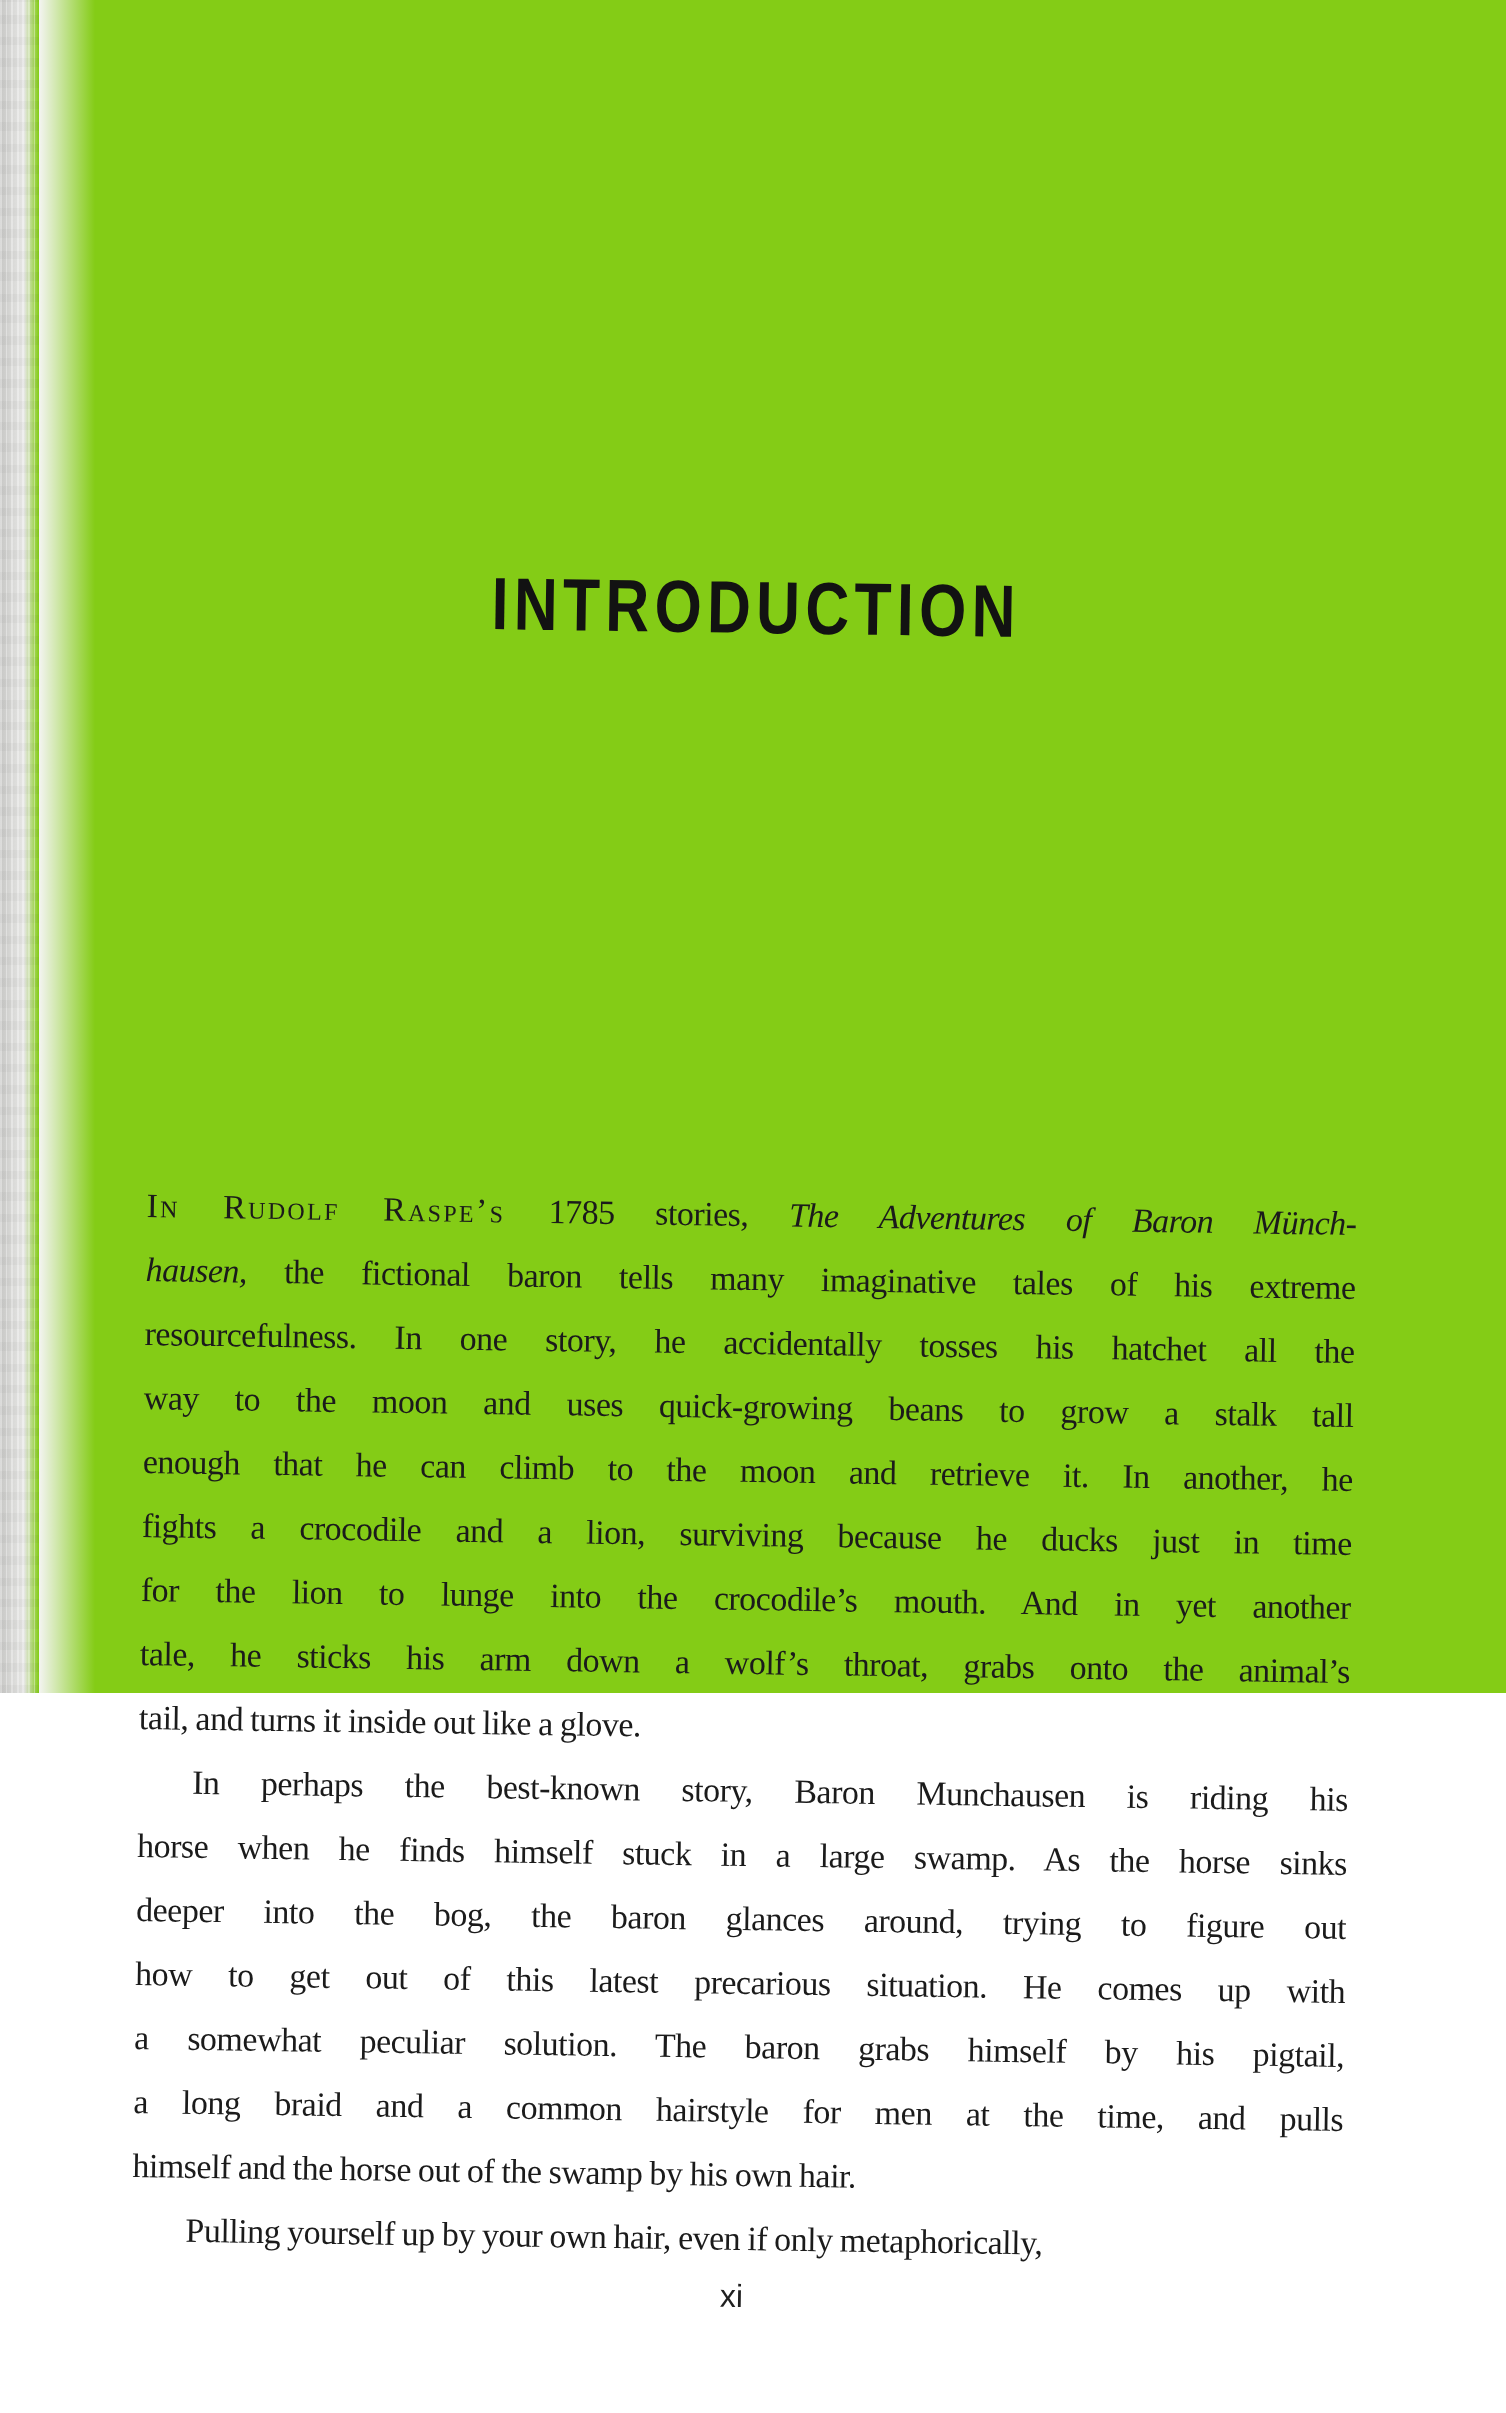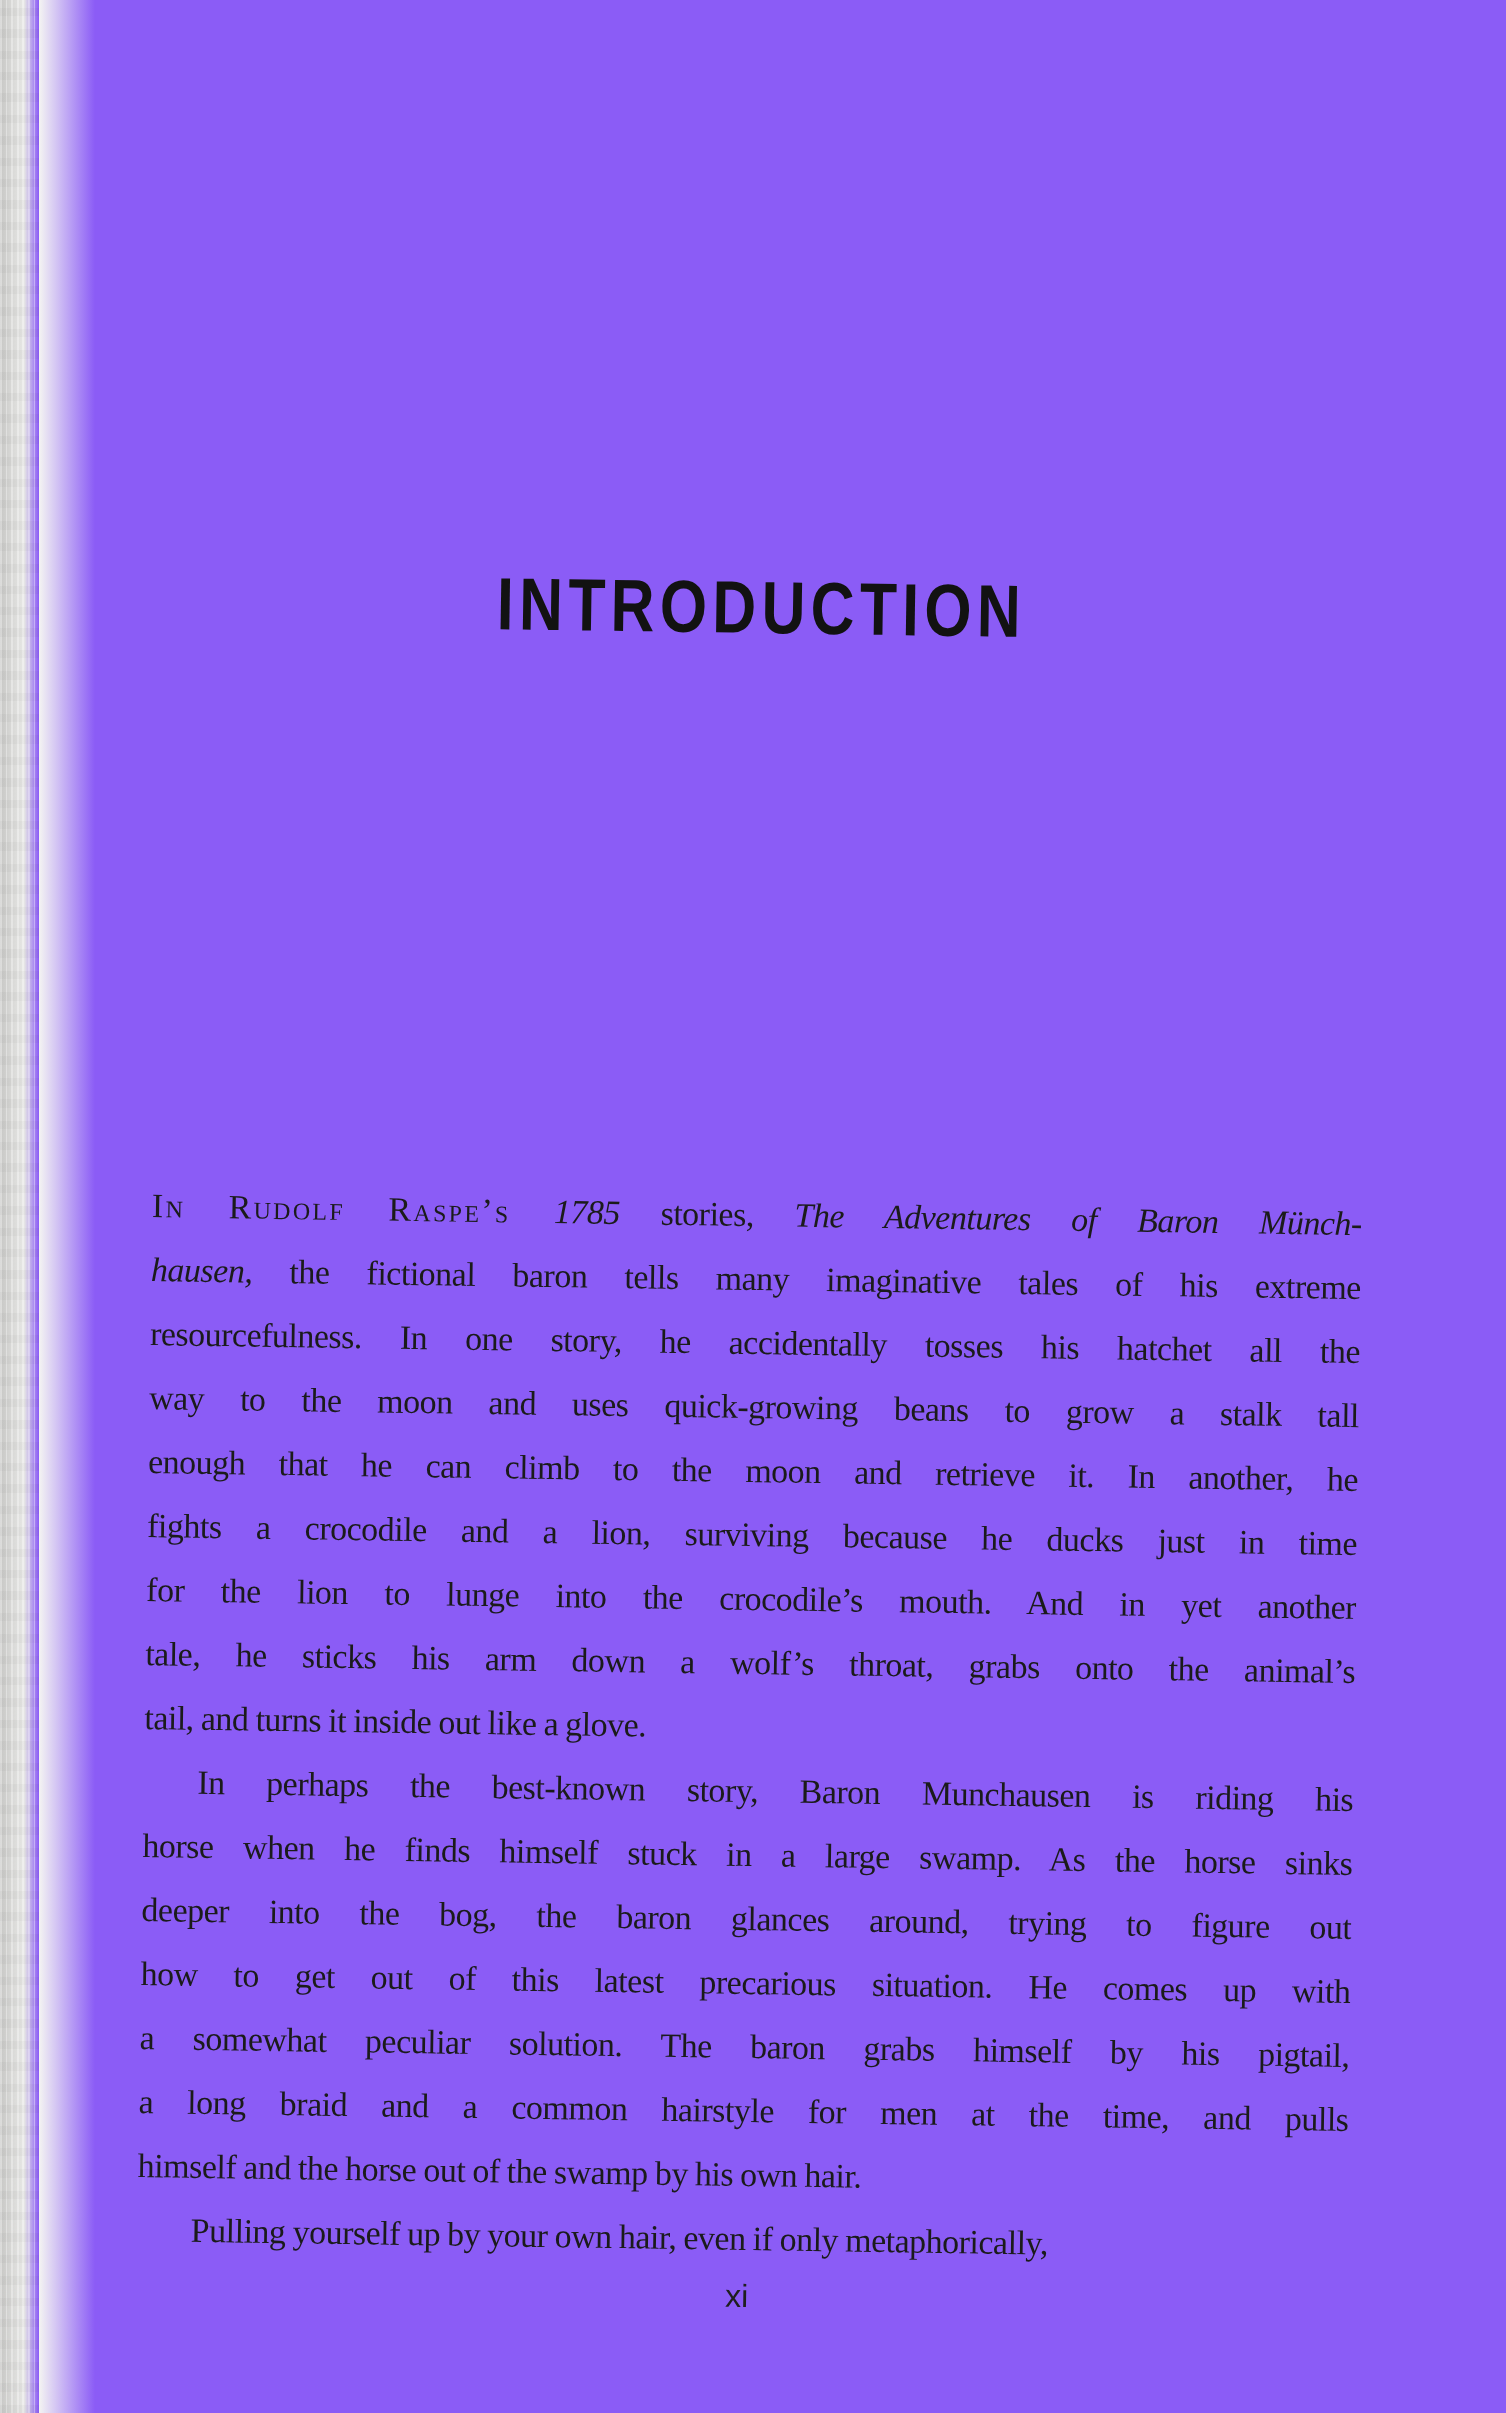--- a/index.html
+++ b/index.html
@@ -6,22 +6,22 @@
     margin: 0;
     padding: 0;
     width: 1506px;
     height: 2413px;
     background: #ffffff;
     overflow: hidden;
   }
   .page {
     position: relative;
     width: 1506px;
-    height: 2413px;
-    background: #8b5cf6;
+    height: 1693px;
+    background: #84cc16;
   }
   
   .edge-strip {
     position: absolute;
     left: 0; top: 0; bottom: 0;
     width: 39px;
     background: linear-gradient(to right,
       #c7c7c5 0%,
       #d8d8d6 30%,
       #e7e7e5 62%,
@@ -87,21 +87,21 @@
   }
   .line.no-just {
     text-align: left;
     text-align-last: left;
   }
   .line.indent {
     text-indent: 54px;
   }
   .roman { font-style: normal; }
   .italic { font-style: italic; }
-  .oldstyle { font-style: italic; }
+  .oldstyle { }
   .smallcaps {
     font-variant: small-caps;
     letter-spacing: 2.3px;
   }
   .page-number {
     position: absolute;
     top: 2278px;
     left: 0;
     width: 100%;
     text-align: center;

